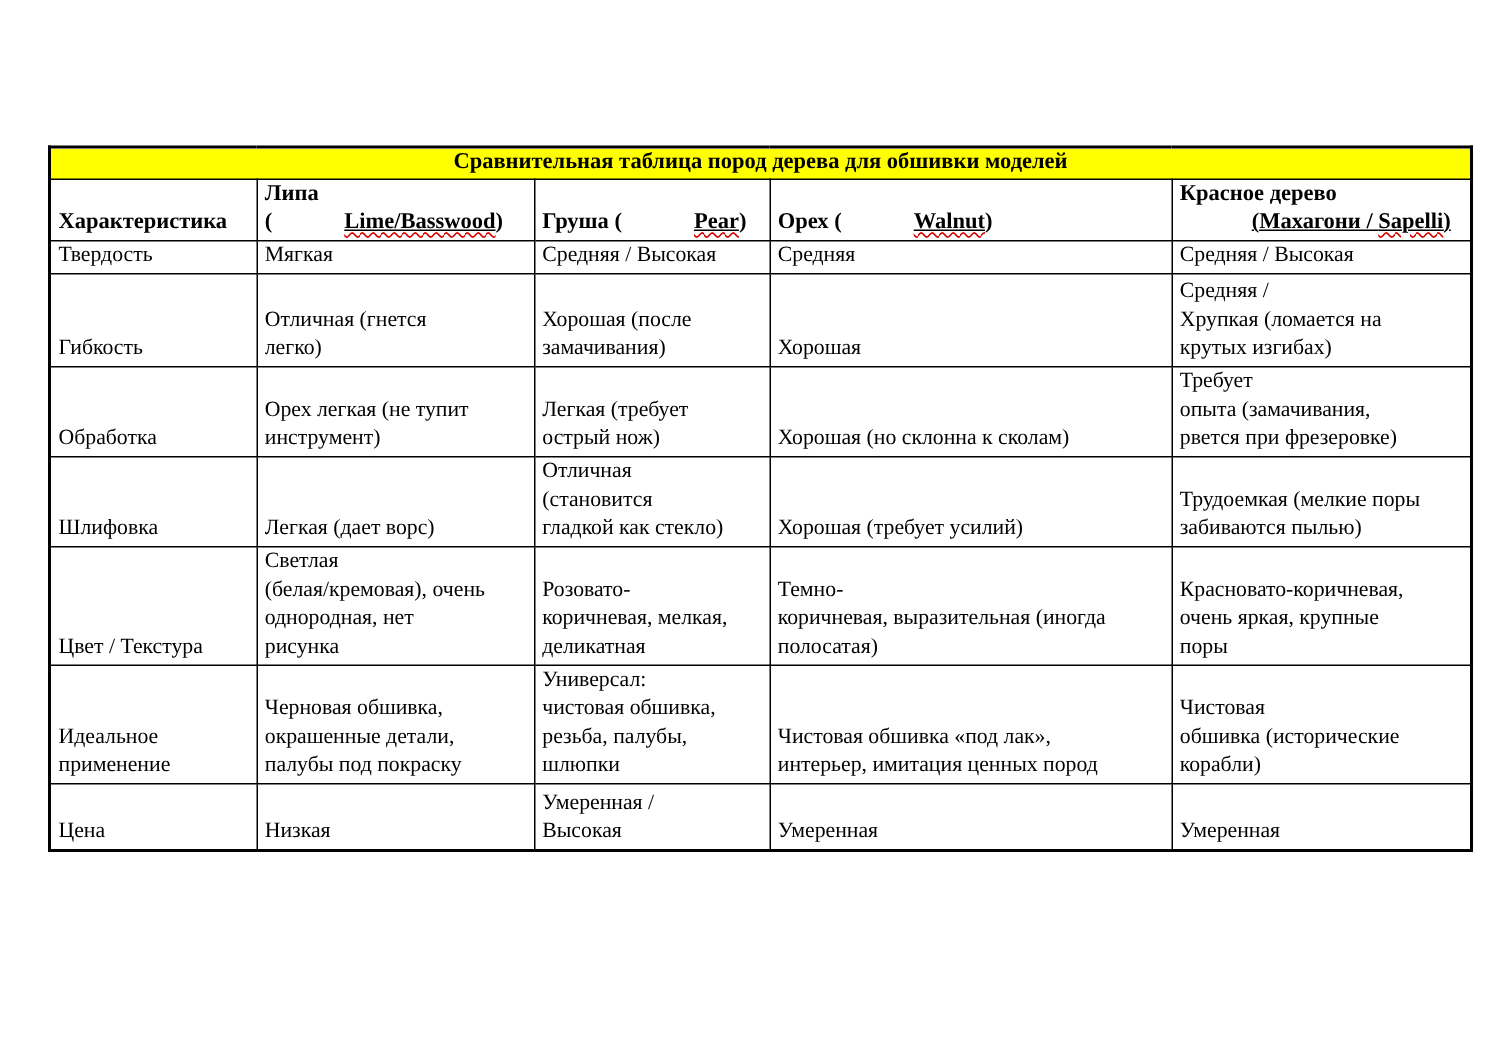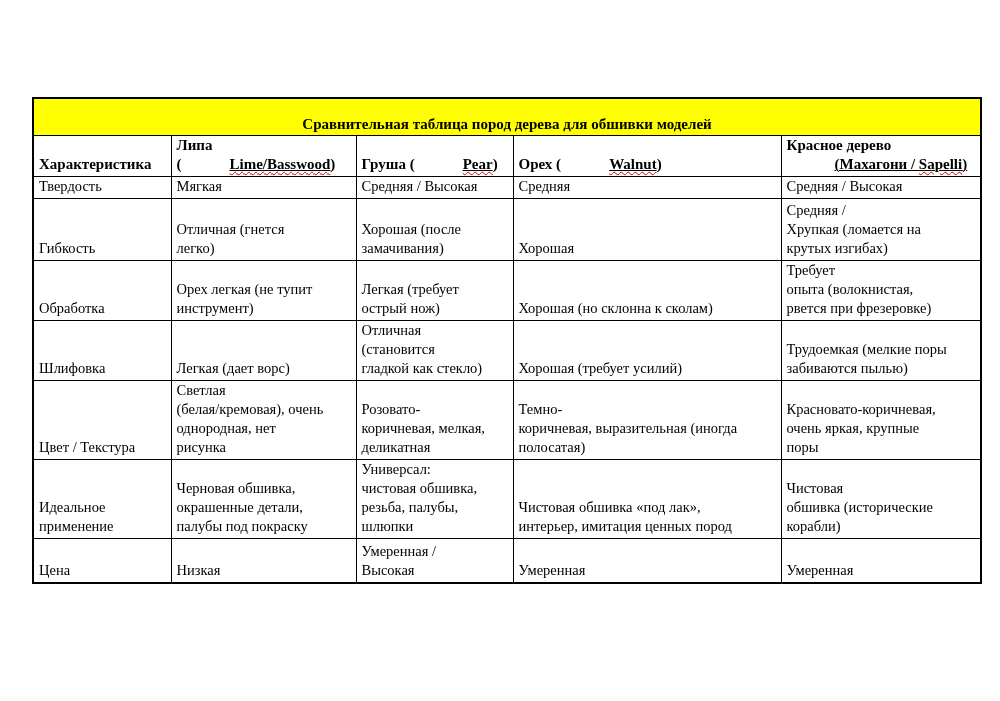--- a/index.html
+++ b/index.html
@@ -31,21 +31,21 @@
     overflow: hidden;
     font-weight: normal;
   }
   .celltext { white-space: pre-line; }
   tr.title-row td {
     background: #ffff00;
     text-align: center;
     vertical-align: middle;
     font-weight: bold;
     font-size: 15px;
-    padding: 16px 2px 1px 2px;
+    padding: 0 2px 1px 2px;
   }
   tr.hdr-row th { font-weight: bold; font-size: 15px; }
   .u-black {
     text-decoration-line: underline;
     text-decoration-color: #000000;
     text-decoration-thickness: 1px;
     margin-left: 48px;
   }
   .u-wavy {
     text-decoration-line: underline;
@@ -102,21 +102,21 @@
     </tr>
 
     <tr style="height:58px">
       <td><span class="celltext">Обработка</span></td>
       <td><span class="celltext">Орех легкая (не тупит
 инструмент)</span></td>
       <td><span class="celltext">Легкая (требует
 острый нож)</span></td>
       <td><span class="celltext">Хорошая (но склонна к сколам)</span></td>
       <td><span class="celltext">Требует
-опыта (волокнистая,
+опыта (замачивания,
 рвется при фрезеровке)</span></td>
     </tr>
 
     <tr style="height:58px">
       <td><span class="celltext">Шлифовка</span></td>
       <td><span class="celltext">Легкая (дает ворс)</span></td>
       <td><span class="celltext">Отличная
 (становится
 гладкой как стекло)</span></td>
       <td><span class="celltext">Хорошая (требует усилий)</span></td>

